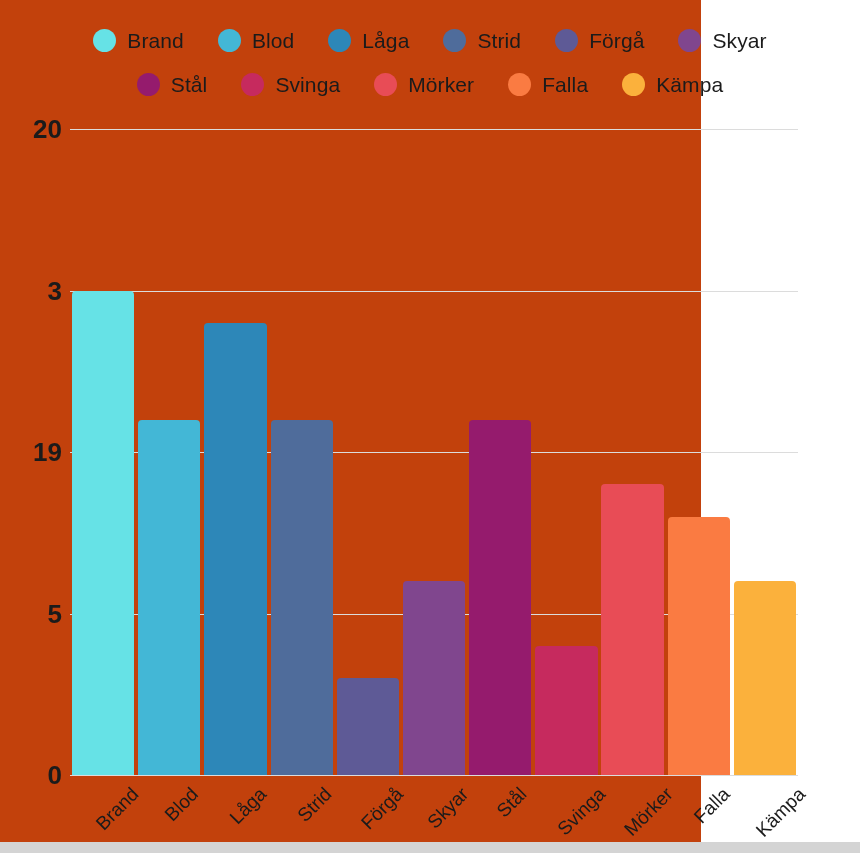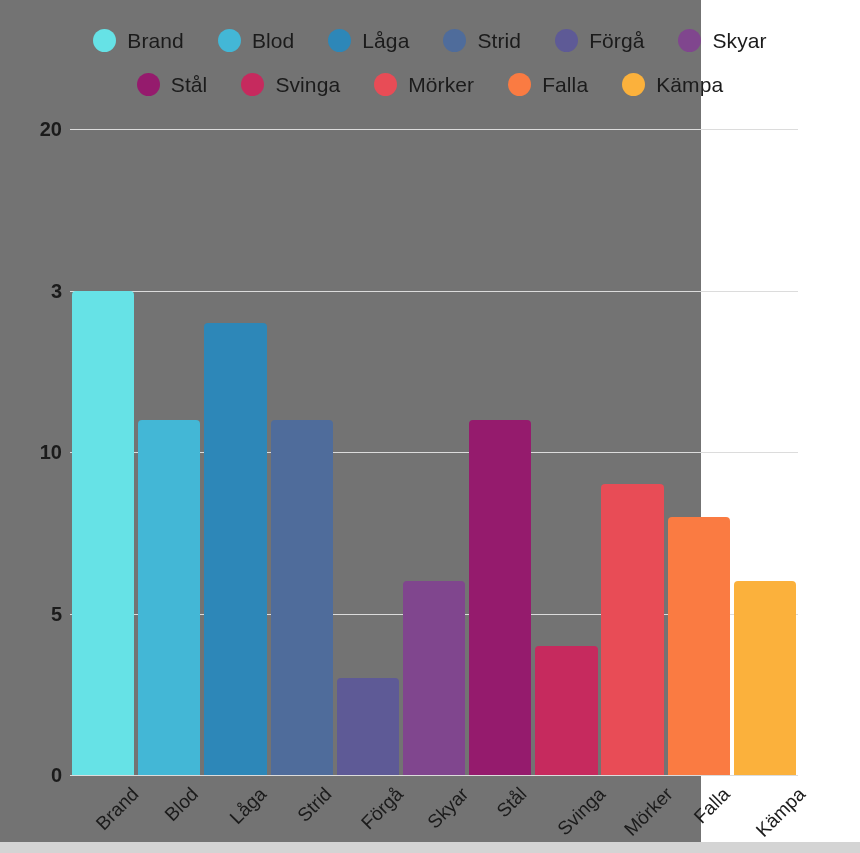--- a/index.html
+++ b/index.html
@@ -13,21 +13,21 @@
     overflow: hidden;
     font-family: "Liberation Sans", sans-serif;
     position: relative;
   }
 
   #chart-root {
     position: absolute;
     left: 0; top: 0;
     width: 701px;
     height: 843px;
-    background: #737373;
+    background: #c2410c;
   }
 
   
   .legend {
     position: absolute;
     left: 0;
     top: 18px;
     width: 860px;
   }
   .legend-row {
@@ -82,21 +82,21 @@
     height: 1px;
     background: #dcdcdc;
     bottom: -1px;
   }
 
   .ytick {
     position: absolute;
     right: 0;
     width: 60px;
     text-align: right;
-    font-size: 20px;
+    font-size: 26px;
     font-weight: bold;
     color: #1b1b1b;
     transform: translateY(-50%);
     line-height: 20px;
   }
   .ytick-wrap {
     position: absolute;
     left: 0;
     top: 129px;
     width: 62px;
@@ -222,21 +222,21 @@
         <div class="legend-item">
           <span class="legend-swatch" style="background: rgb(251, 177, 60);"></span>
           <span class="legend-label">Kämpa</span>
         </div>
       </div>
   </div>
 
   <div class="ytick-wrap">
       <div class="ytick" style="top: 646px;">0</div>
       <div class="ytick" style="top: 484.5px;">5</div>
-      <div class="ytick" style="top: 323px;">10</div>
+      <div class="ytick" style="top: 323px;">19</div>
       <div class="ytick" style="top: 161.5px;">3</div>
       <div class="ytick" style="top: 0px;">20</div>
     </div>
 
   <div class="plot-area">
     <div class="baseline"></div>
   <div class="gridline" style="top: 646px; background: rgb(220, 220, 220);"></div>
       <div class="gridline" style="top: 484.5px; background: rgb(220, 220, 220);"></div>
       <div class="gridline" style="top: 323px; background: rgb(220, 220, 220);"></div>
       <div class="gridline" style="top: 161.5px; background: rgb(220, 220, 220);"></div>

